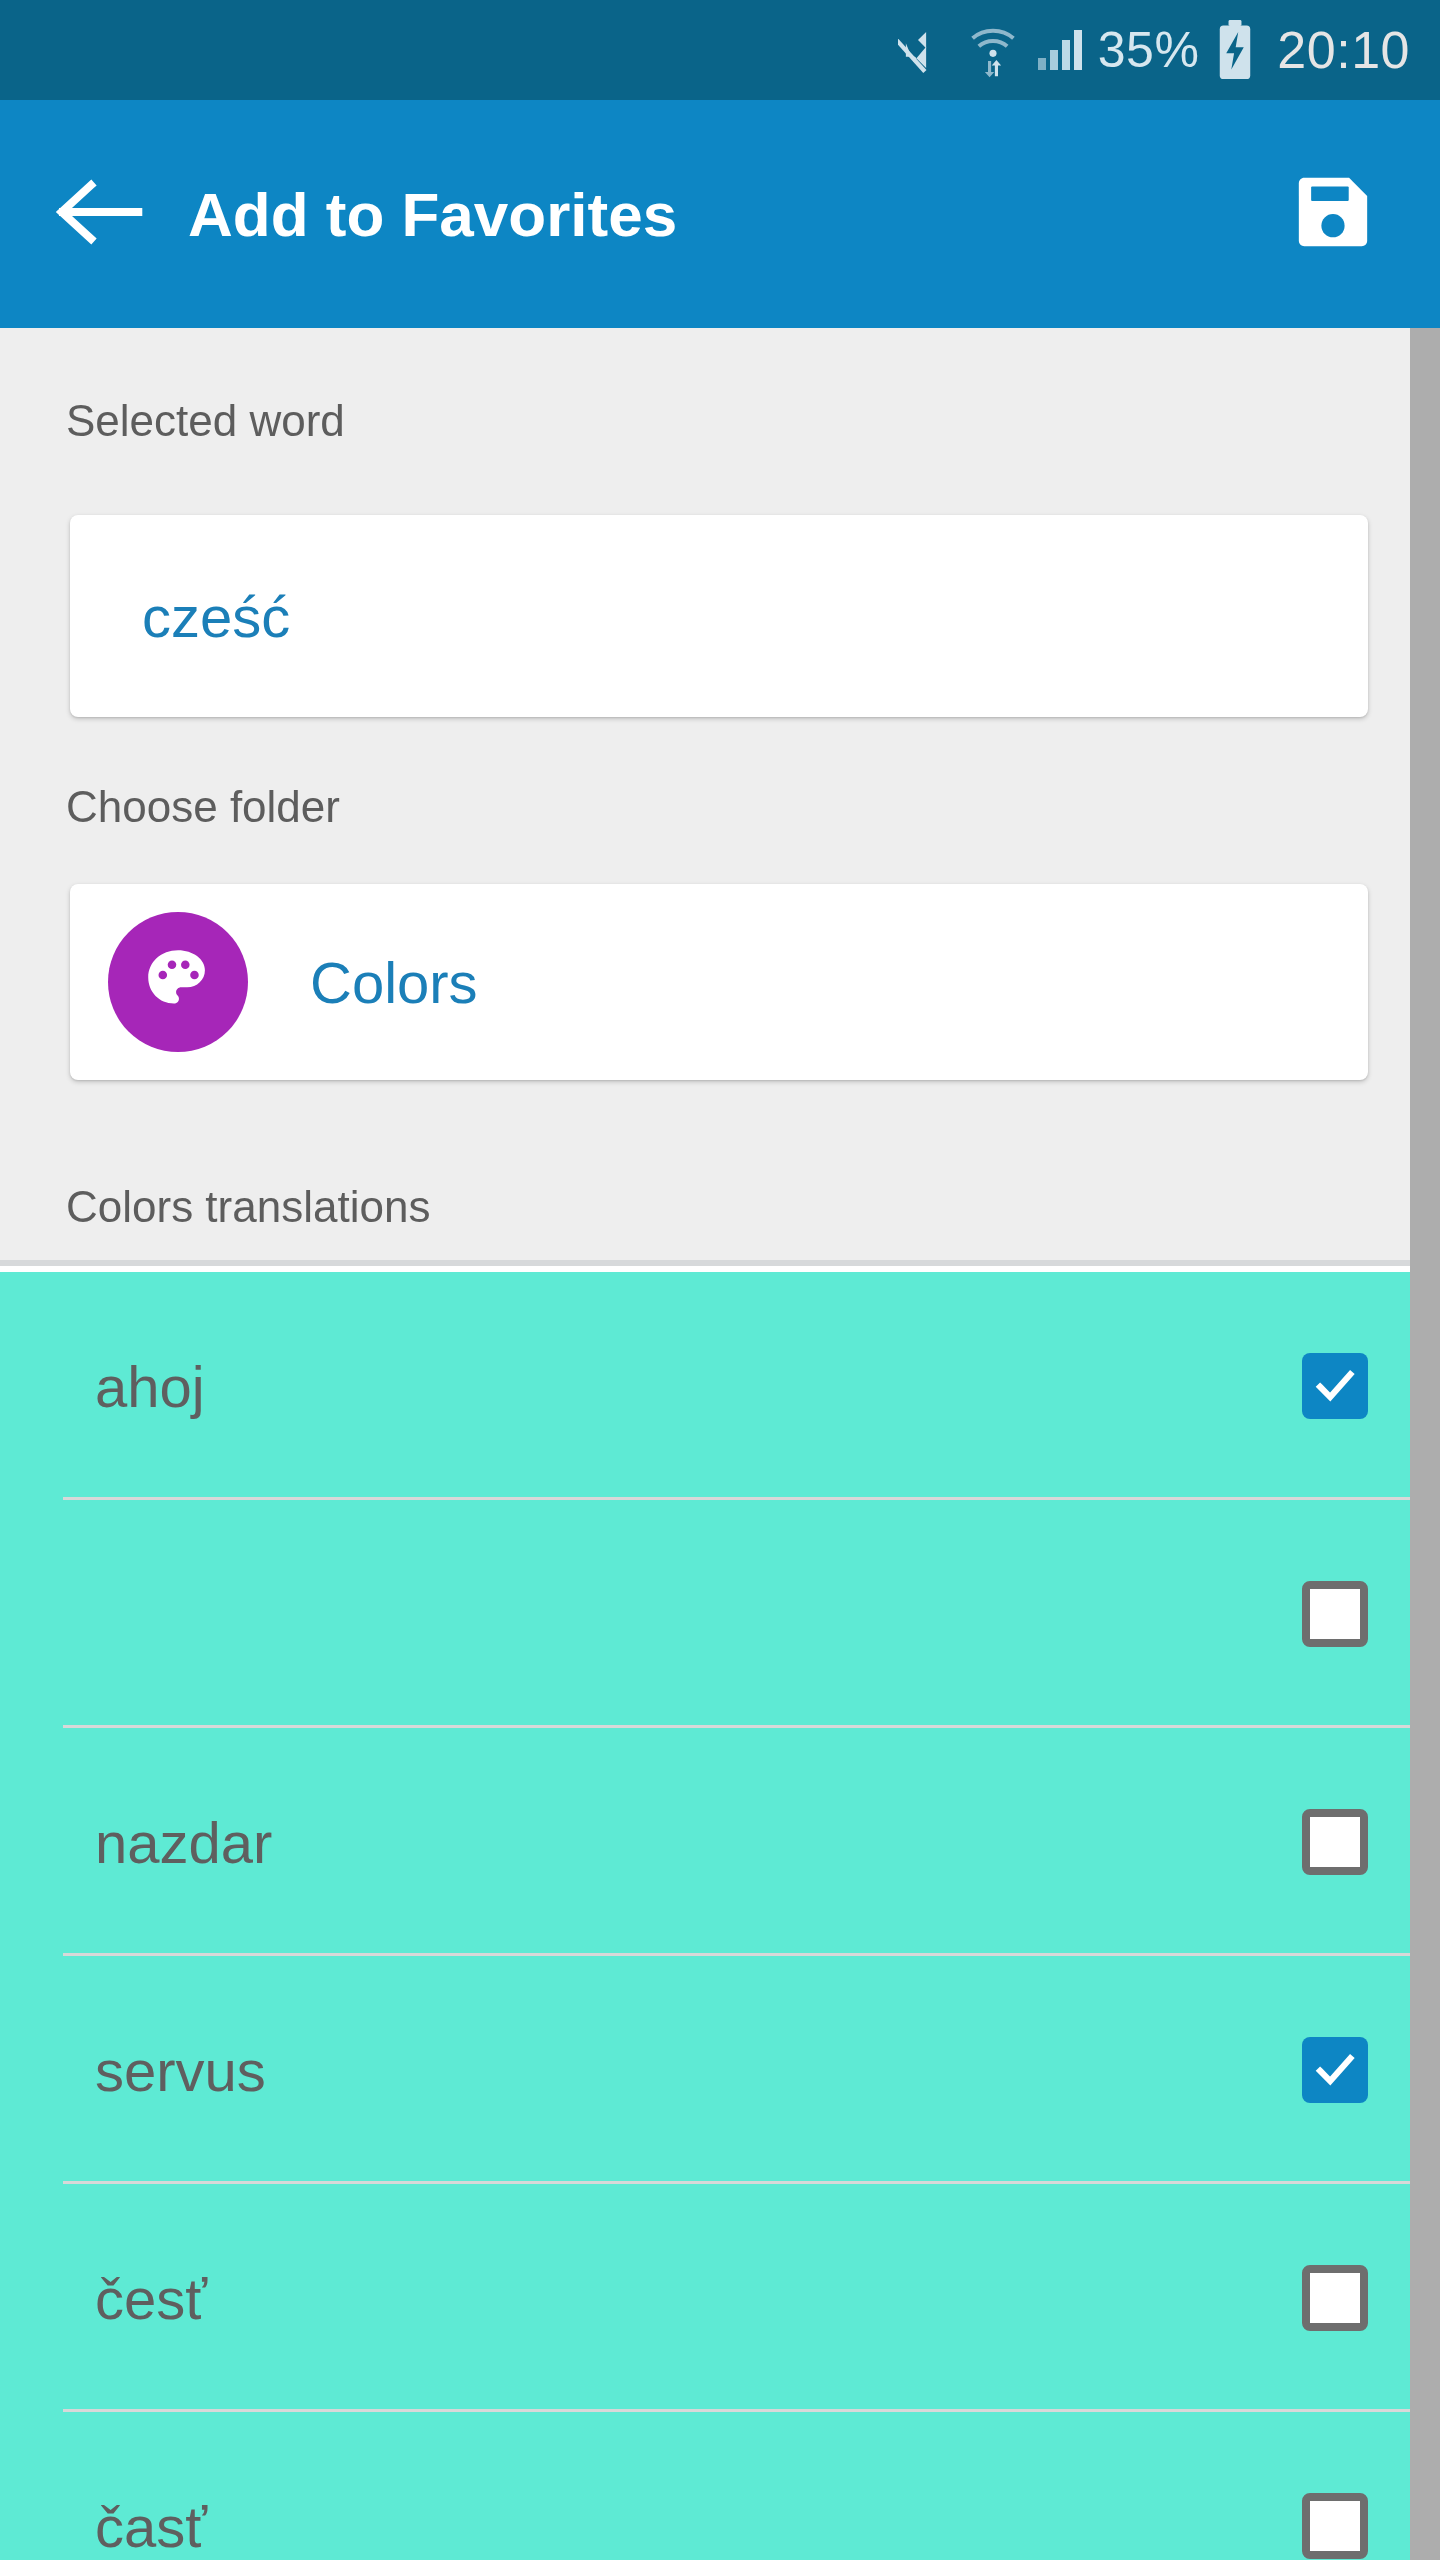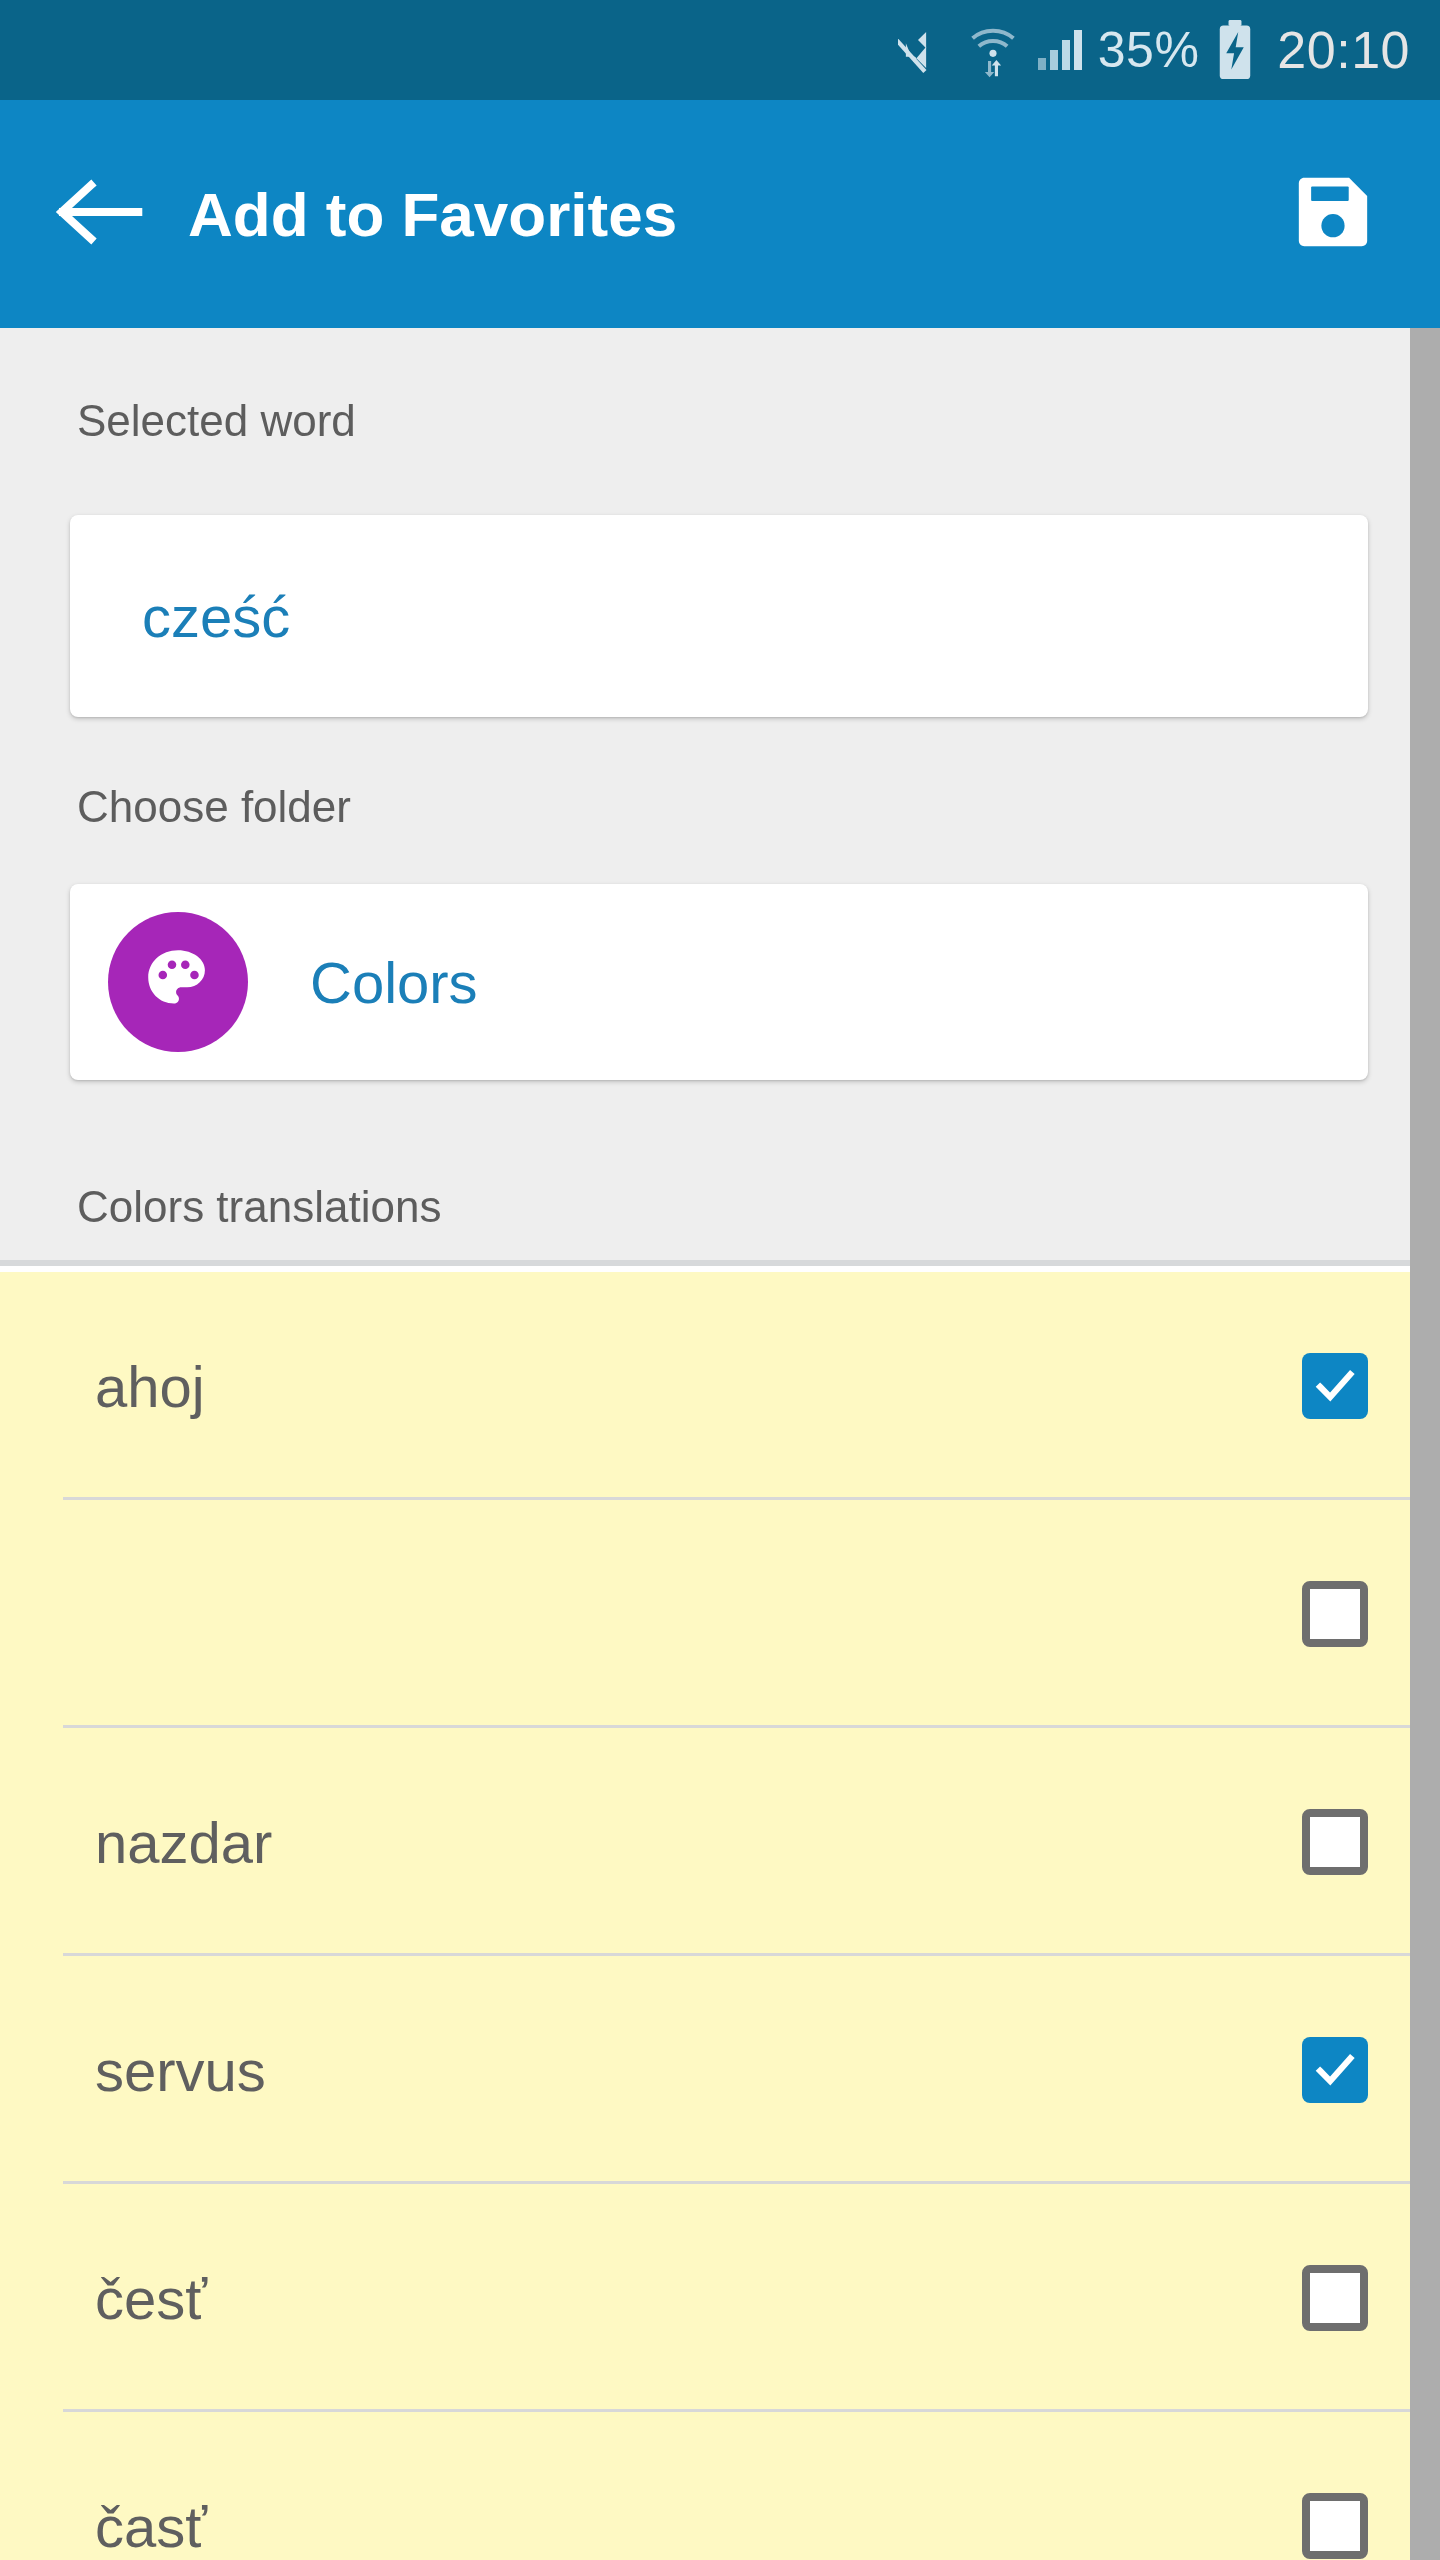--- a/index.html
+++ b/index.html
@@ -97,21 +97,21 @@
   .form-section {
     position: absolute;
     top: 328px; left: 0;
     width: 1440px;
     height: 938px;
     background: #eeeeee;
     border-bottom: 6px solid #d7d9db;
   }
   .field-label {
     position: absolute;
-    left: 77px;
+    left: 66px;
     color: #5d5d5d;
     font-size: 44px;
     font-weight: 400;
     white-space: nowrap;
     text-align: right;
   }
   .lbl-selected-word { top: 396px; }
   .lbl-choose-folder { top: 782px; }
   .lbl-choose-translations { top: 1182px; }
 
@@ -160,21 +160,21 @@
     margin-left: 62px;
     white-space: nowrap;
   }
 
   
   .list-section {
     position: absolute;
     top: 1272px; left: 0;
     width: 1440px;
     height: 1288px;
-    background: #fef9c3;
+    background: #5eead4;
     overflow: hidden;
   }
   .list-row {
     position: relative;
     width: 1440px;
     height: 228px;
     display: flex;
     align-items: center;
     cursor: pointer;
   }

